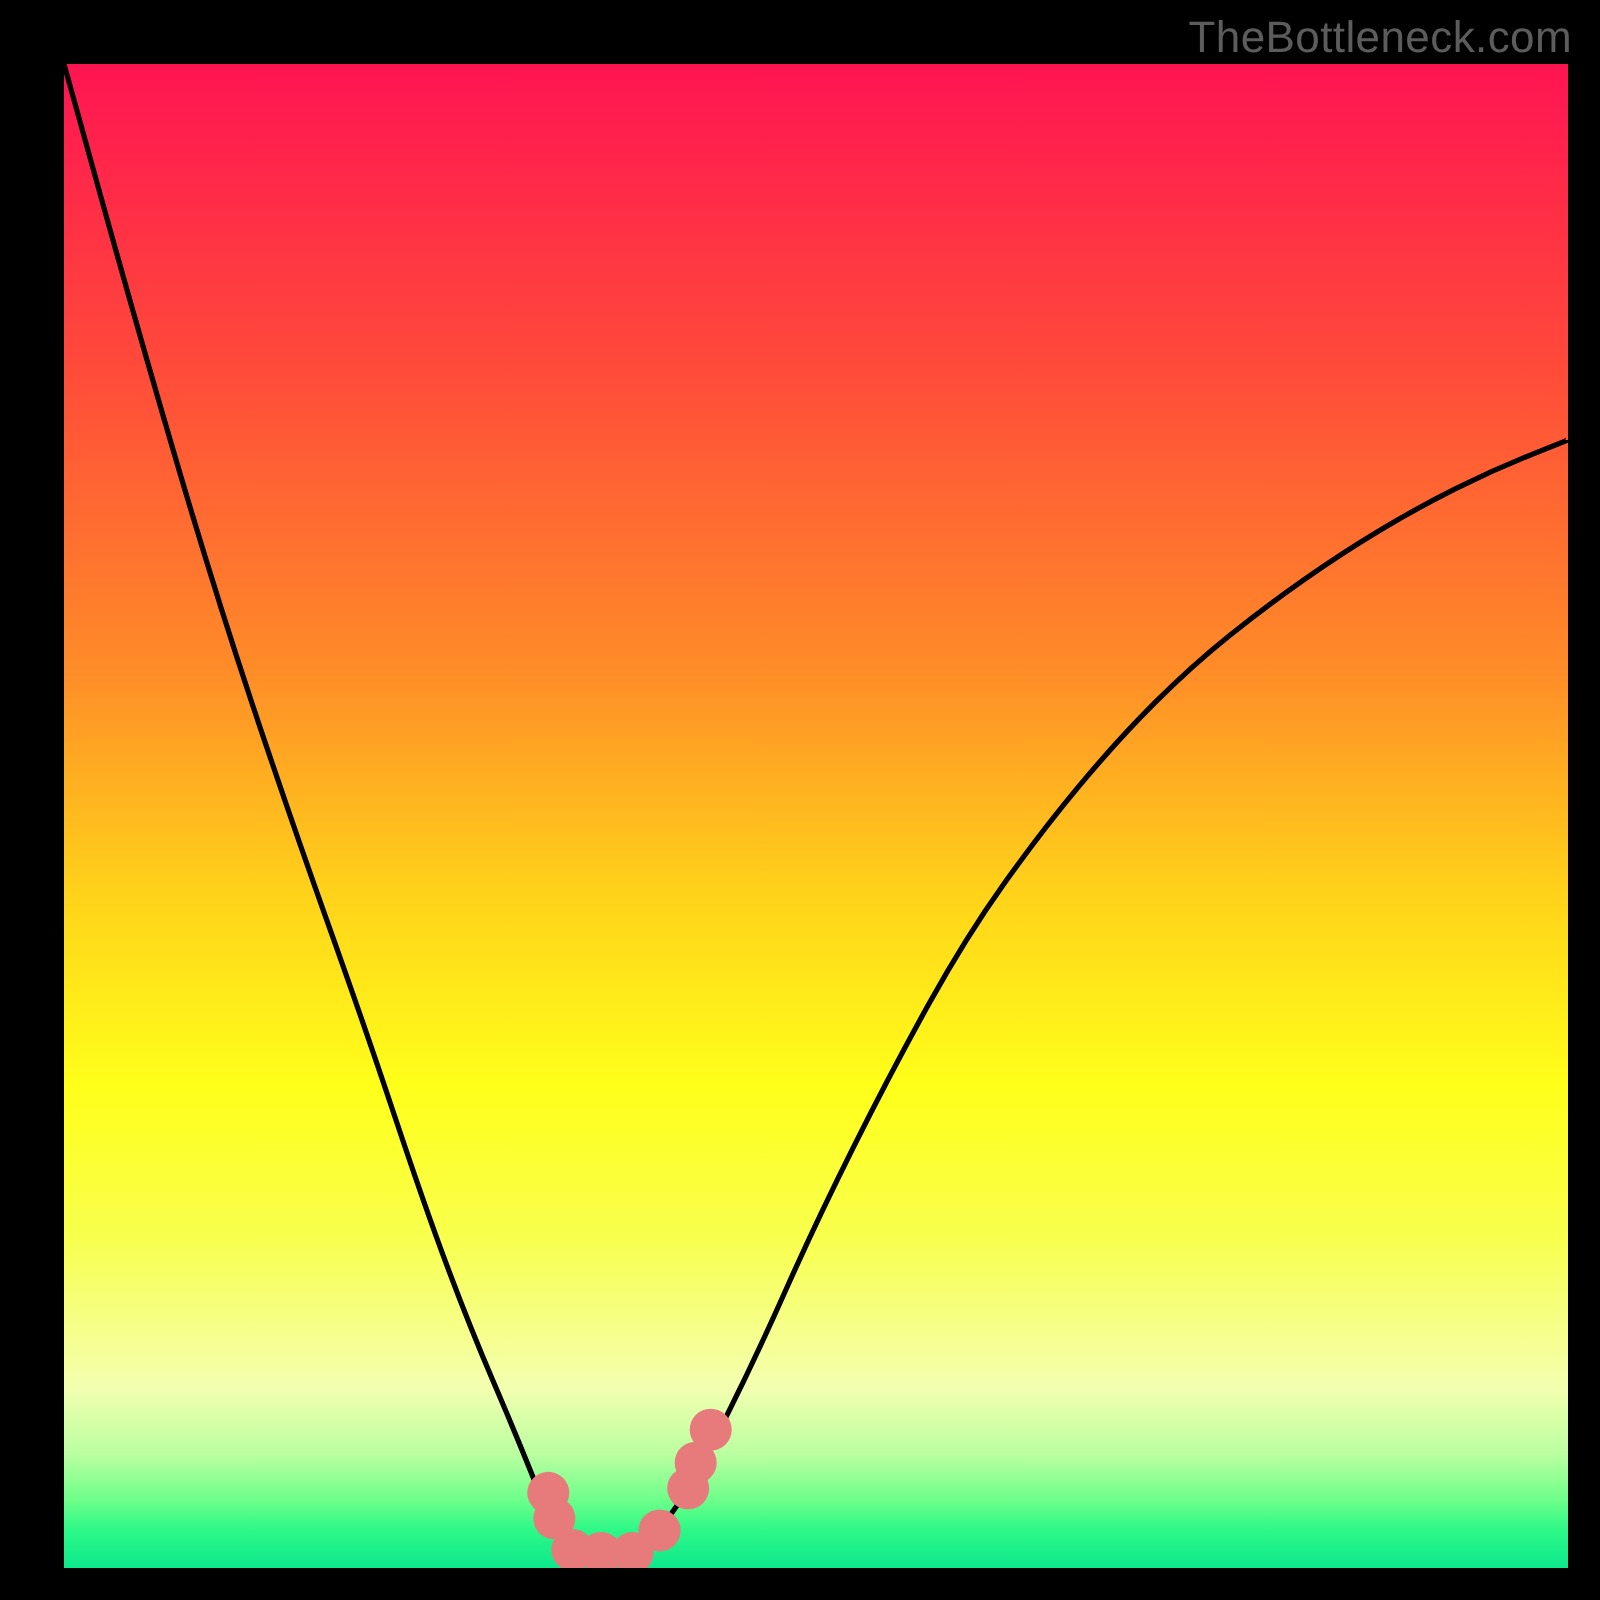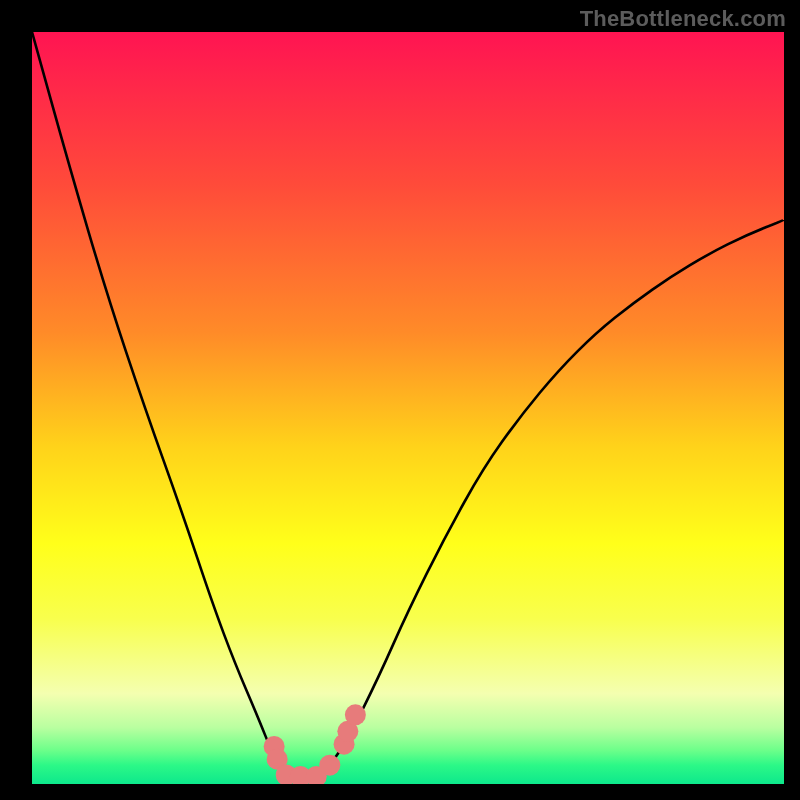--- a/index.html
+++ b/index.html
@@ -26,21 +26,21 @@
     width: 752px;
     height: 752px;
     overflow: hidden;
   }
   .watermark {
     position: absolute;
     top: 6px;
     right: 14px;
     color: #5c5c5c;
     font-size: 22px;
-    font-weight: 700;
+    font-weight: 400;
     letter-spacing: 0.2px;
     z-index: 10;
   }
   svg { display: block; }
 </style>
 </head>
 <body>
 
 <div class="frame">
   <div class="watermark">TheBottleneck.com</div>

